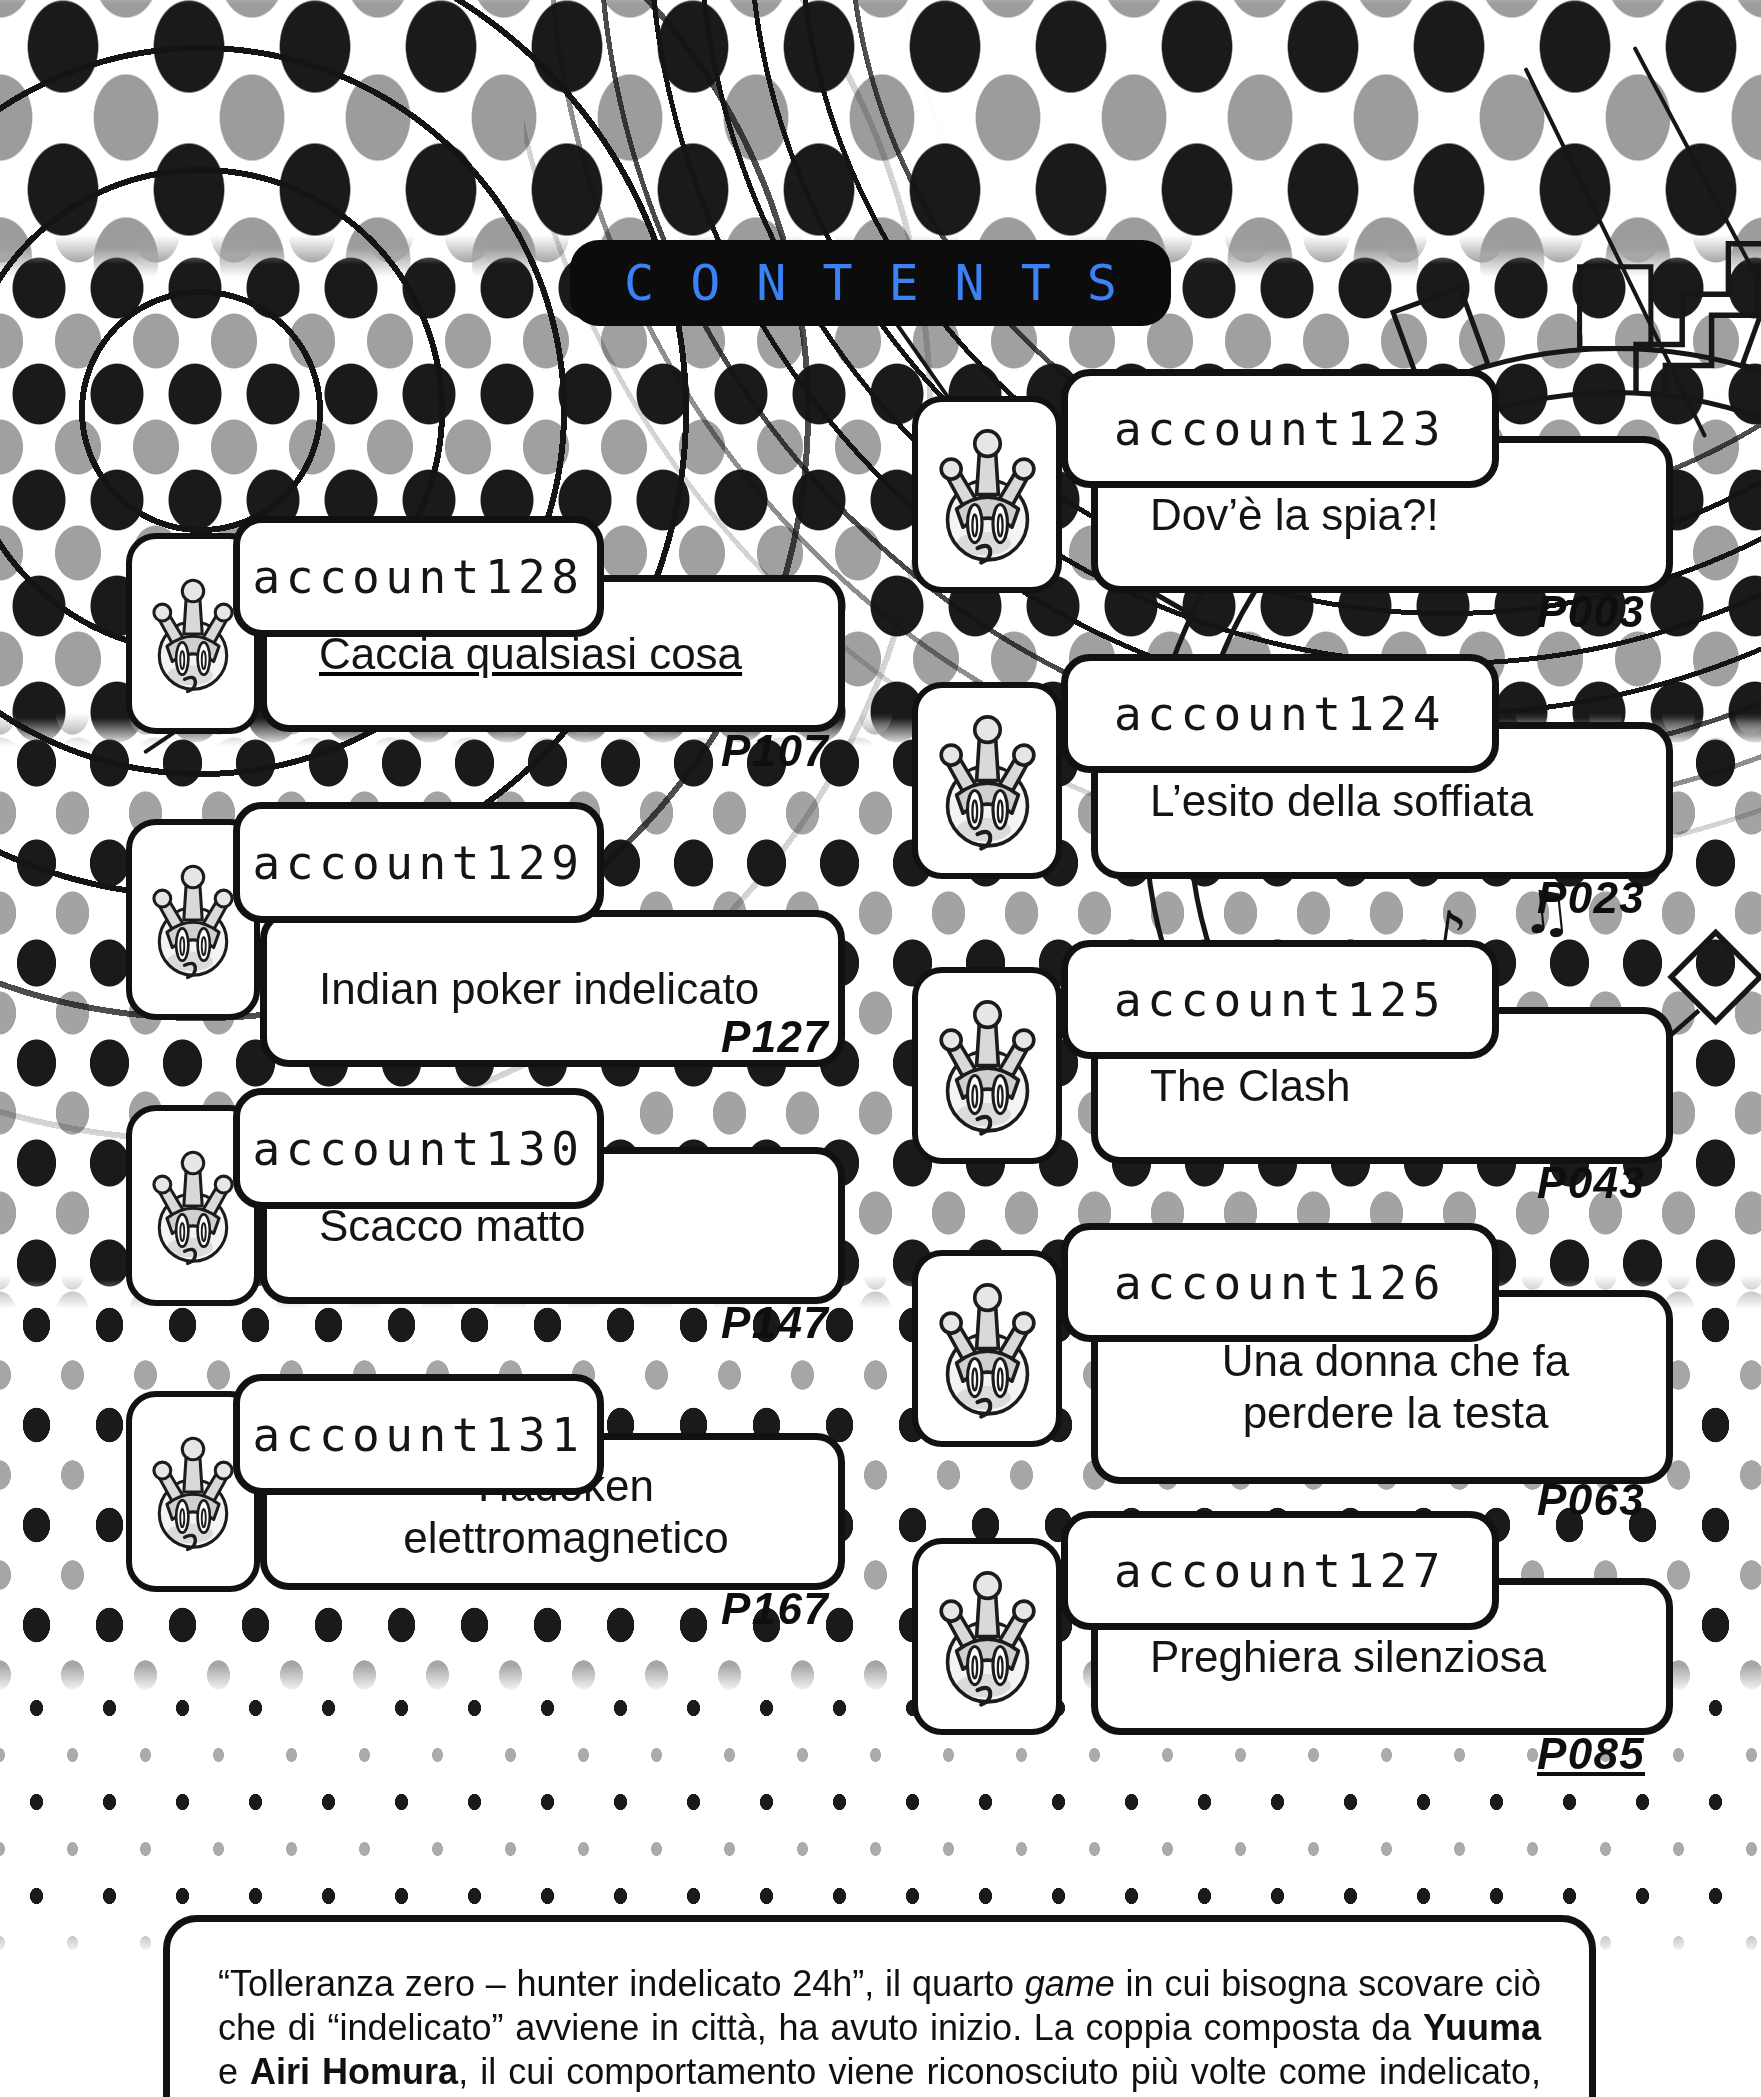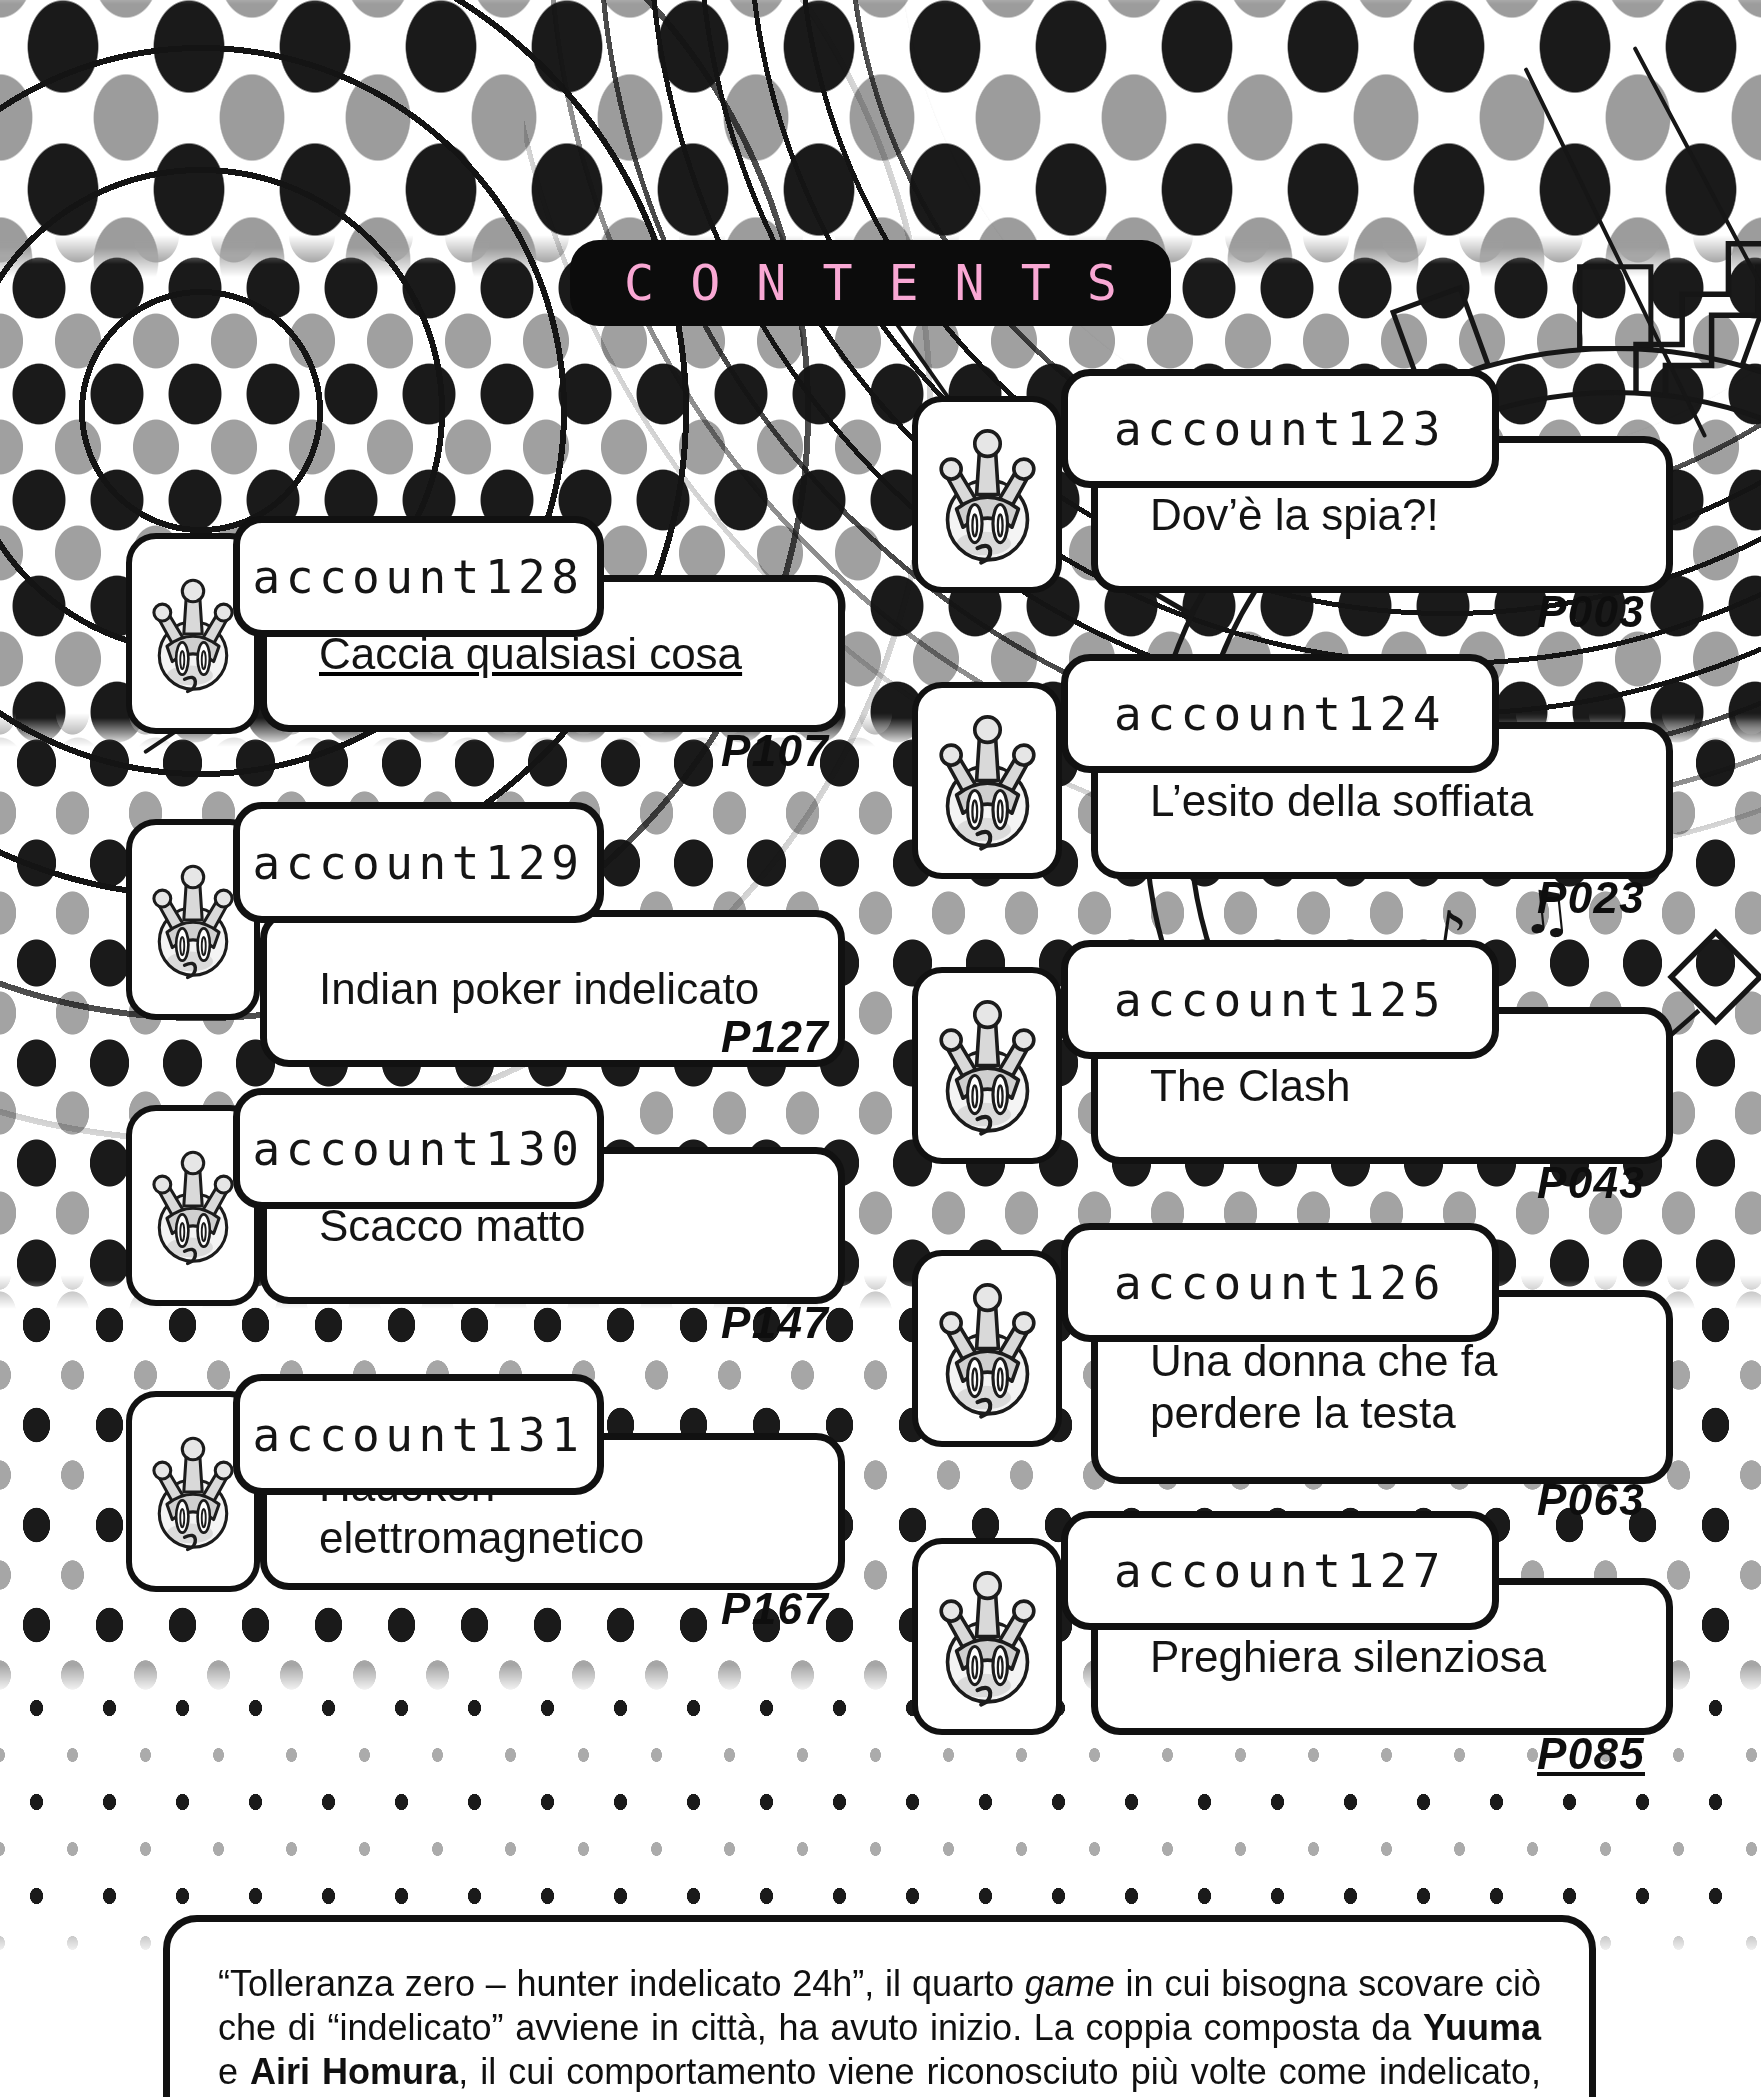--- a/index.html
+++ b/index.html
@@ -52,30 +52,30 @@
     -webkit-mask-image:radial-gradient(circle at center,transparent 0 42%,#000 47% 62%,transparent 75%);
     mask-image:radial-gradient(circle at center,transparent 0 42%,#000 47% 62%,transparent 75%);}
 
   .deco-svg{position:absolute;z-index:3;pointer-events:none;}
   .speed-line{position:absolute;z-index:3;background:#161616;height:3.8px;transform-origin:0 0;border-radius:2.1px;}
   .music-note{position:absolute;z-index:3;color:#141414;font-family:"DejaVu Sans",sans-serif;}
 
   
   .header-box{position:absolute;z-index:6;background:#0c0c0c;border-radius:29px;
     display:flex;align-items:center;justify-content:center;}
-  .header-text{color:#f9a8d4;font-family:"DejaVu Sans Mono",monospace;font-size:50px;
+  .header-text{color:#3b82f6;font-family:"DejaVu Sans Mono",monospace;font-size:50px;
     letter-spacing:36px;text-indent:36px;white-space:nowrap;}
 
   .icon-box{position:absolute;z-index:4;background:#fff;border:6.3px solid #111;border-radius:30px;
     display:flex;align-items:center;justify-content:center;}
   .title-pill{position:absolute;z-index:7;background:#fff;border:7.6px solid #111;border-radius:29px;
     display:flex;align-items:center;justify-content:center;}
   .pill-label{font-family:"DejaVu Sans Mono",monospace;font-size:46px;letter-spacing:5.5px;color:#151515;white-space:nowrap;}
   .subtitle-box{position:absolute;z-index:5;background:#fff;border:7.1px solid #111;border-radius:29px;
-    display:flex;align-items:center;}
+    display:flex;align-items:center;text-align:center;}
   .sub-text{font-family:"Liberation Sans",sans-serif;font-size:44px;line-height:52px;color:#141414;
     padding-left:52px;padding-right:25px;}
   .page-num{position:absolute;z-index:6;font-family:"Liberation Sans",sans-serif;font-weight:700;
     font-style:italic;font-size:44px;color:#0e0e0e;letter-spacing:1.3px;text-align:right;}
 
   .story-text-box{position:absolute;z-index:6;left:163px;top:1915px;width:1433px;height:613px;
     background:#fff;border:7.1px solid #111;border-radius:34px;box-sizing:border-box;
     padding:40px 48px 34px 48px;overflow:hidden;}
   .story-par{margin:0;font-family:"Liberation Sans",sans-serif;font-size:36px;line-height:44px;
     color:#101010;text-align:justify;}

